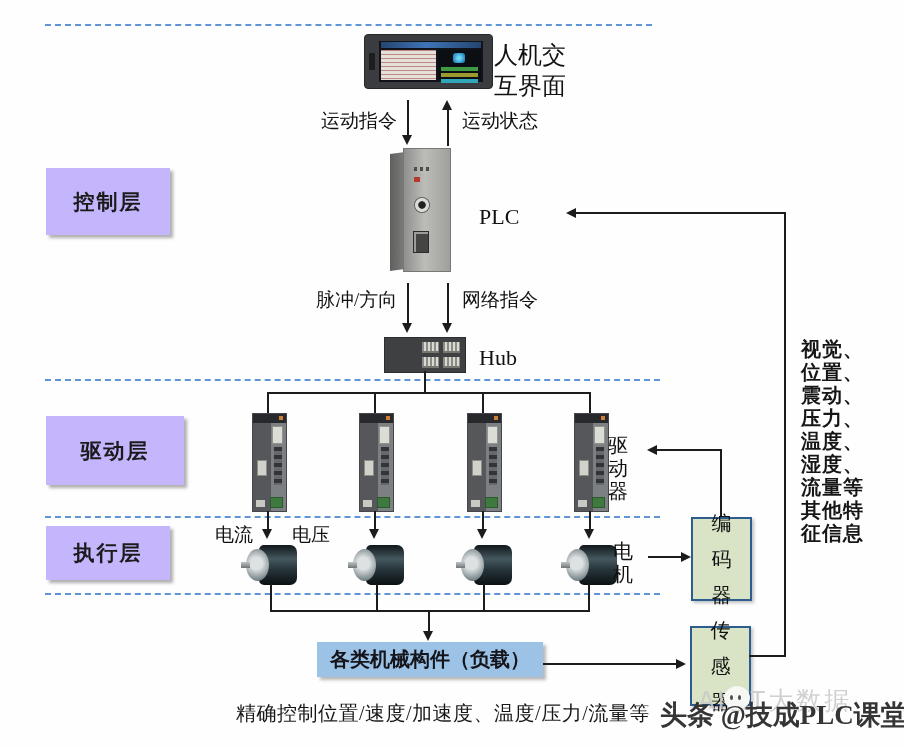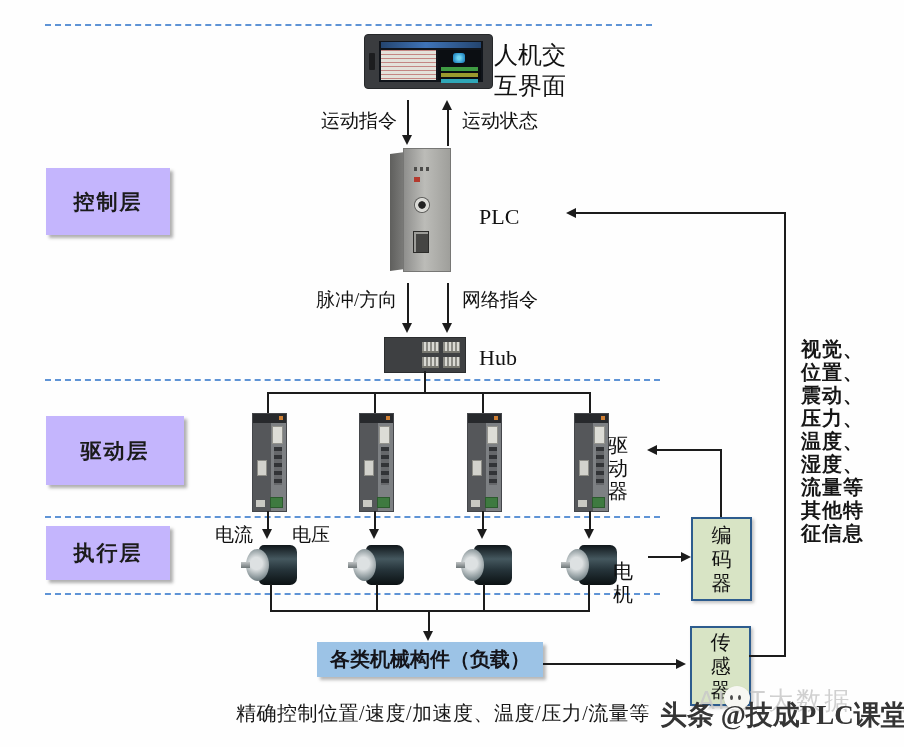--- a/index.html
+++ b/index.html
@@ -18,21 +18,21 @@
   .arr.right{border-top:5px solid transparent;border-bottom:5px solid transparent;border-left:10px solid #1c1c1c;}
   
   .layerbox{position:absolute;background:#c4b5fd;box-shadow:3px 3px 3px rgba(80,80,80,.45);
             display:flex;align-items:center;justify-content:center;font-weight:bold;
             font-size:21px;letter-spacing:2px;color:#1b1b1b;}
   .loadbox{position:absolute;left:317px;top:642px;width:226px;height:35px;background:#9cc3e6;
            box-shadow:3px 3px 3px rgba(80,80,80,.4);display:flex;align-items:center;justify-content:center;
            font-weight:bold;font-size:20px;color:#14141a;}
   .greenbox{position:absolute;width:57px;background:#d8e4c5;border:2px solid #2d5c8e;
             box-shadow:2px 2px 3px rgba(80,80,80,.35);display:flex;align-items:center;justify-content:center;}
-  .greenbox span{display:block;width:22px;font-size:20px;line-height:24px;text-align:center;
+  .greenbox span{display:block;width:22px;font-size:20px;line-height:36px;text-align:center;
                  word-break:break-all;color:#111;}
   .flowlbl{position:absolute;font-size:19px;color:#111;white-space:nowrap;}
   .vlabel{position:absolute;width:22px;font-size:20px;line-height:23px;word-break:break-all;color:#111;text-align:center;}
   
   .hmi{left:364px;top:34px;width:127px;height:53px;background:#3a3c3f;border:1px solid #26282a;border-radius:4px;}
   .hmi-btn{position:absolute;left:4px;top:18px;width:6px;height:17px;background:#1c1d1f;border-radius:1px;}
   .hmi-screen{position:absolute;left:14px;top:6px;width:104px;height:41px;background:#10141a;}
   .hmi-title{position:absolute;left:2px;top:1px;right:2px;height:6px;background:linear-gradient(90deg,#24456f,#3f74b8 45%,#24456f);}
   .hmi-left{position:absolute;left:2px;top:9px;width:55px;bottom:2px;background:#e3e2da;
             background-image:repeating-linear-gradient(180deg,rgba(170,60,60,.55) 0 1px,transparent 1px 4px);}
@@ -228,21 +228,21 @@
   <div class="abs motor" style="left:456px;">
     <div class="m-body"></div>
       <div class="m-flange"></div>
       <div class="m-shaft"></div>
   </div>
   <div class="abs motor" style="left:561px;">
     <div class="m-body"></div>
       <div class="m-flange"></div>
       <div class="m-shaft"></div>
   </div>
-  <div class="vlabel" style="left:612px;top:540px;margin-top:20px;">电机</div>
+  <div class="vlabel" style="left:612px;top:540px;">电机</div>
 
   <div class="hline" style="left:648px;top:556px;width:34px;"></div>
   <div class="arr right" style="left:681px;top:552px;"></div>
 
   <div class="greenbox" style="left:691px;top:517px;height:80px;">
     <span>编码器</span>
   </div>
 
   <div class="vline" style="left:270px;top:584px;height:28px;"></div>
   <div class="vline" style="left:376px;top:584px;height:28px;"></div>

